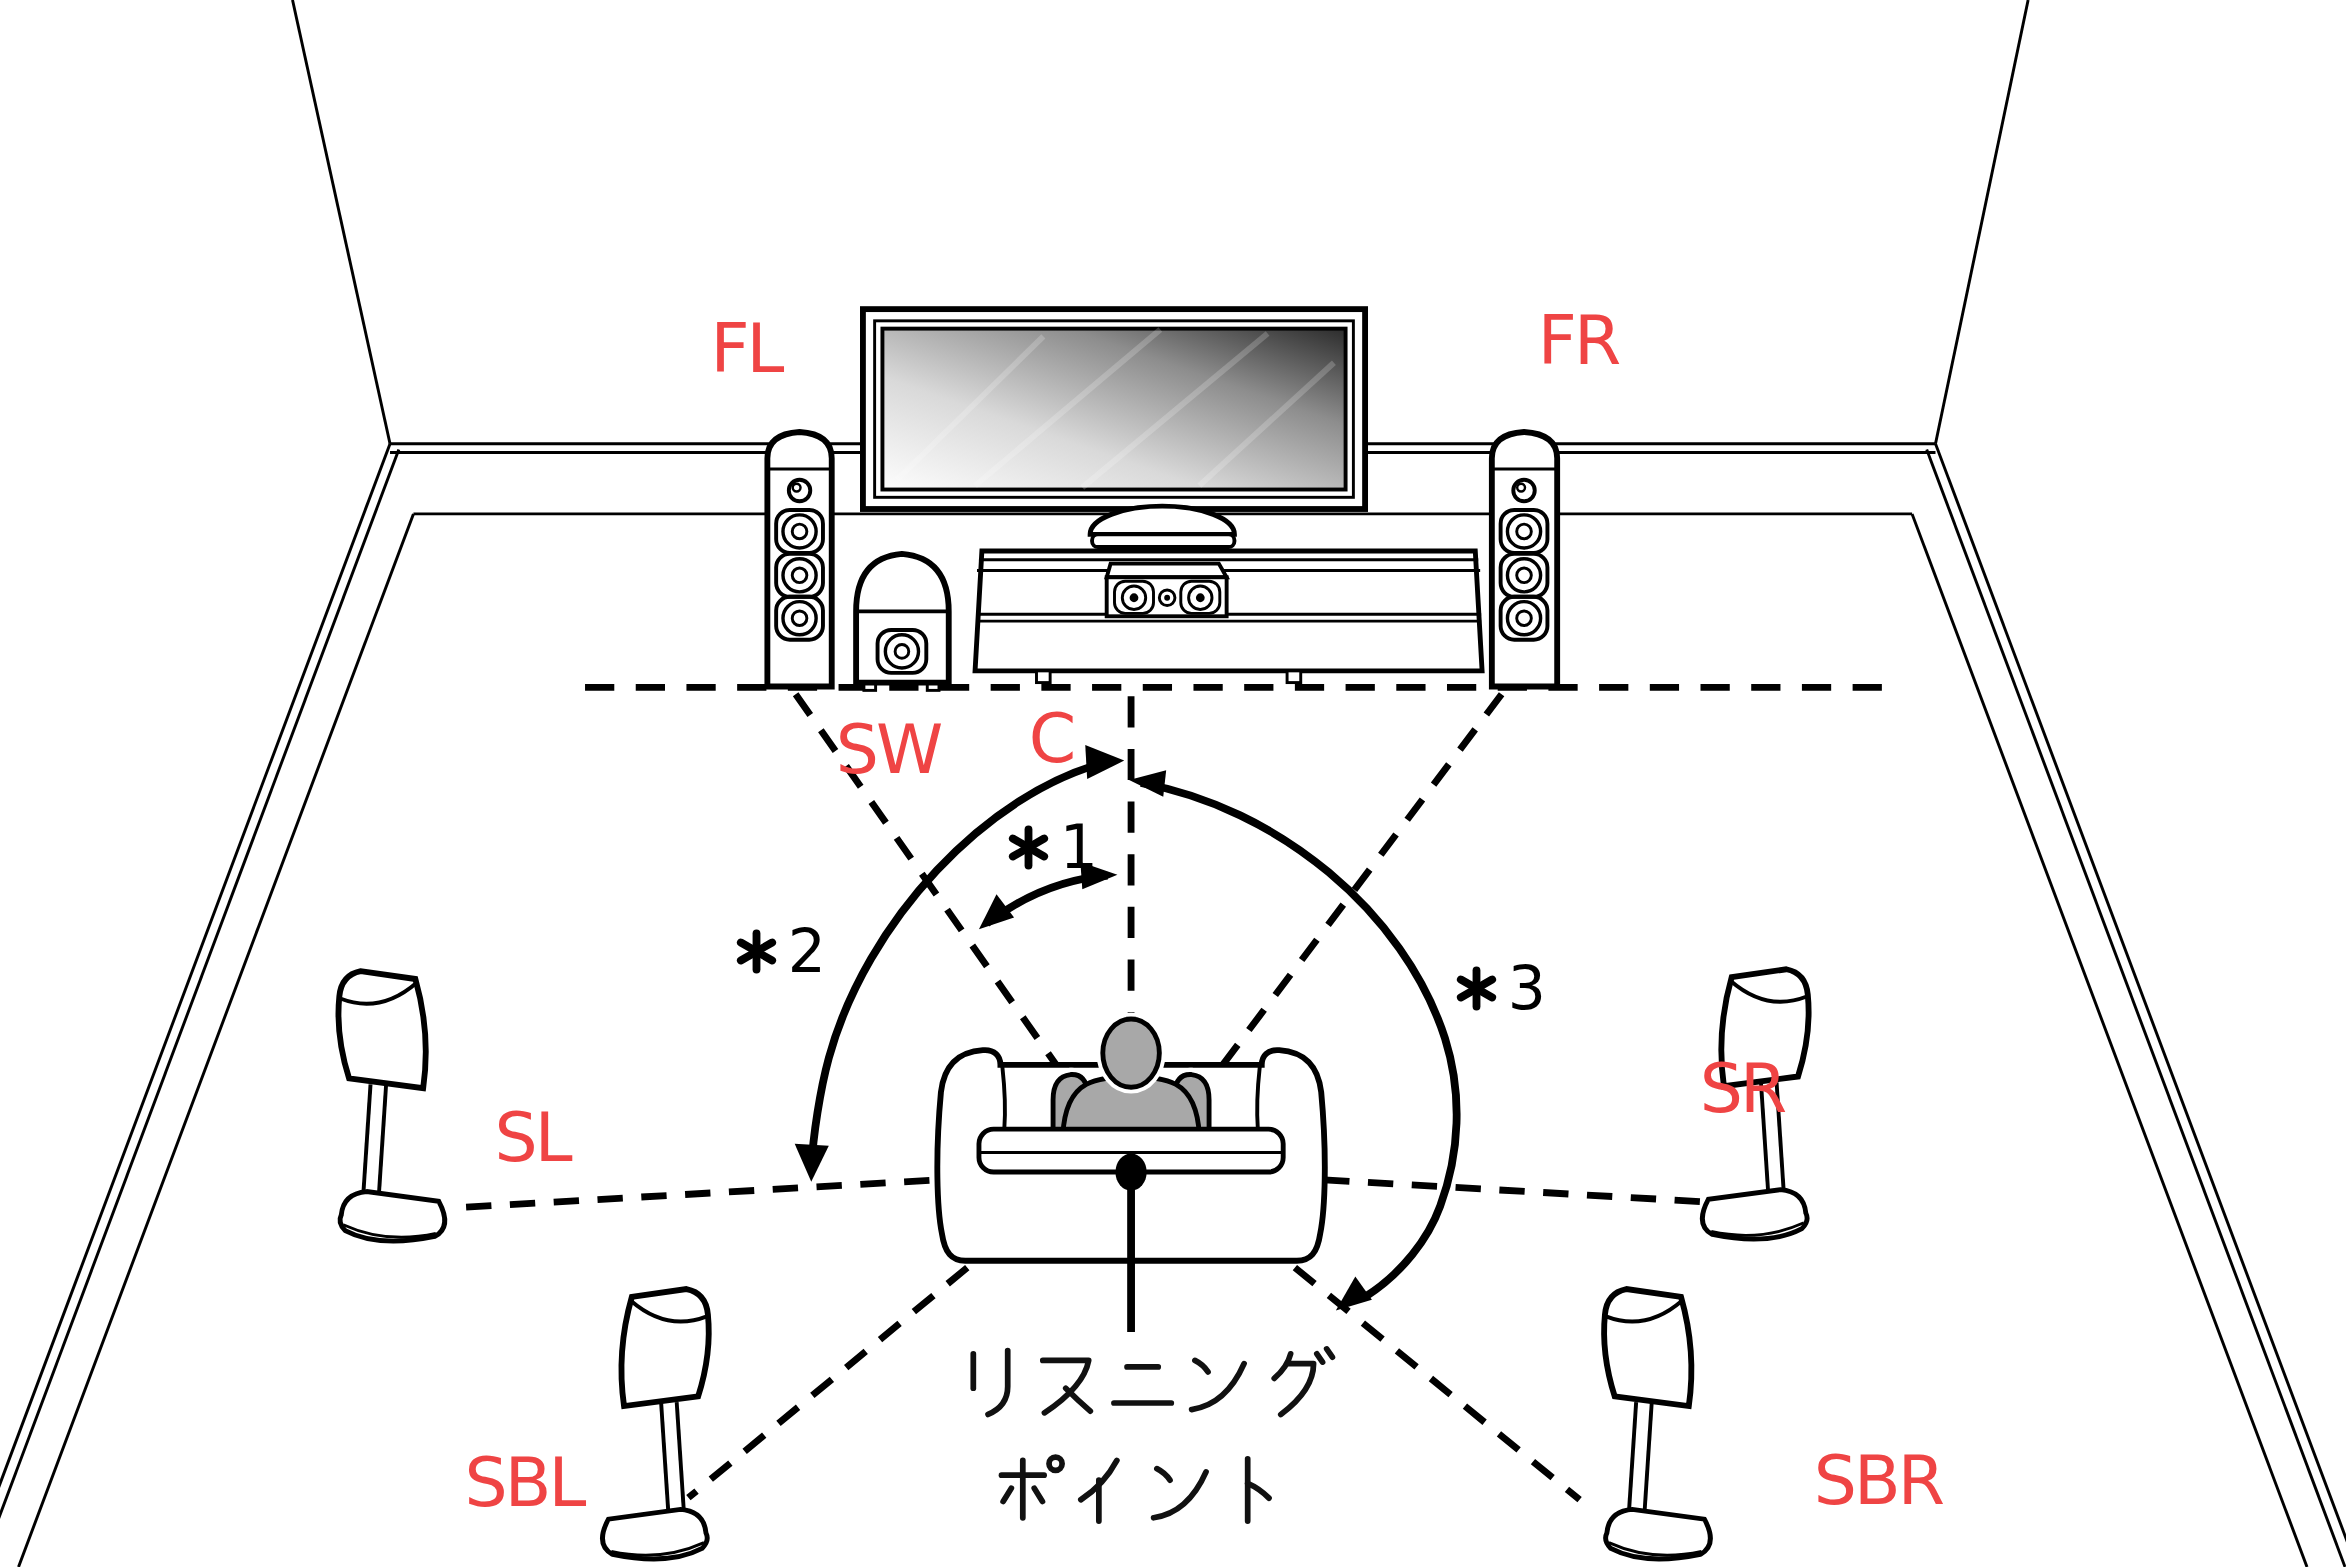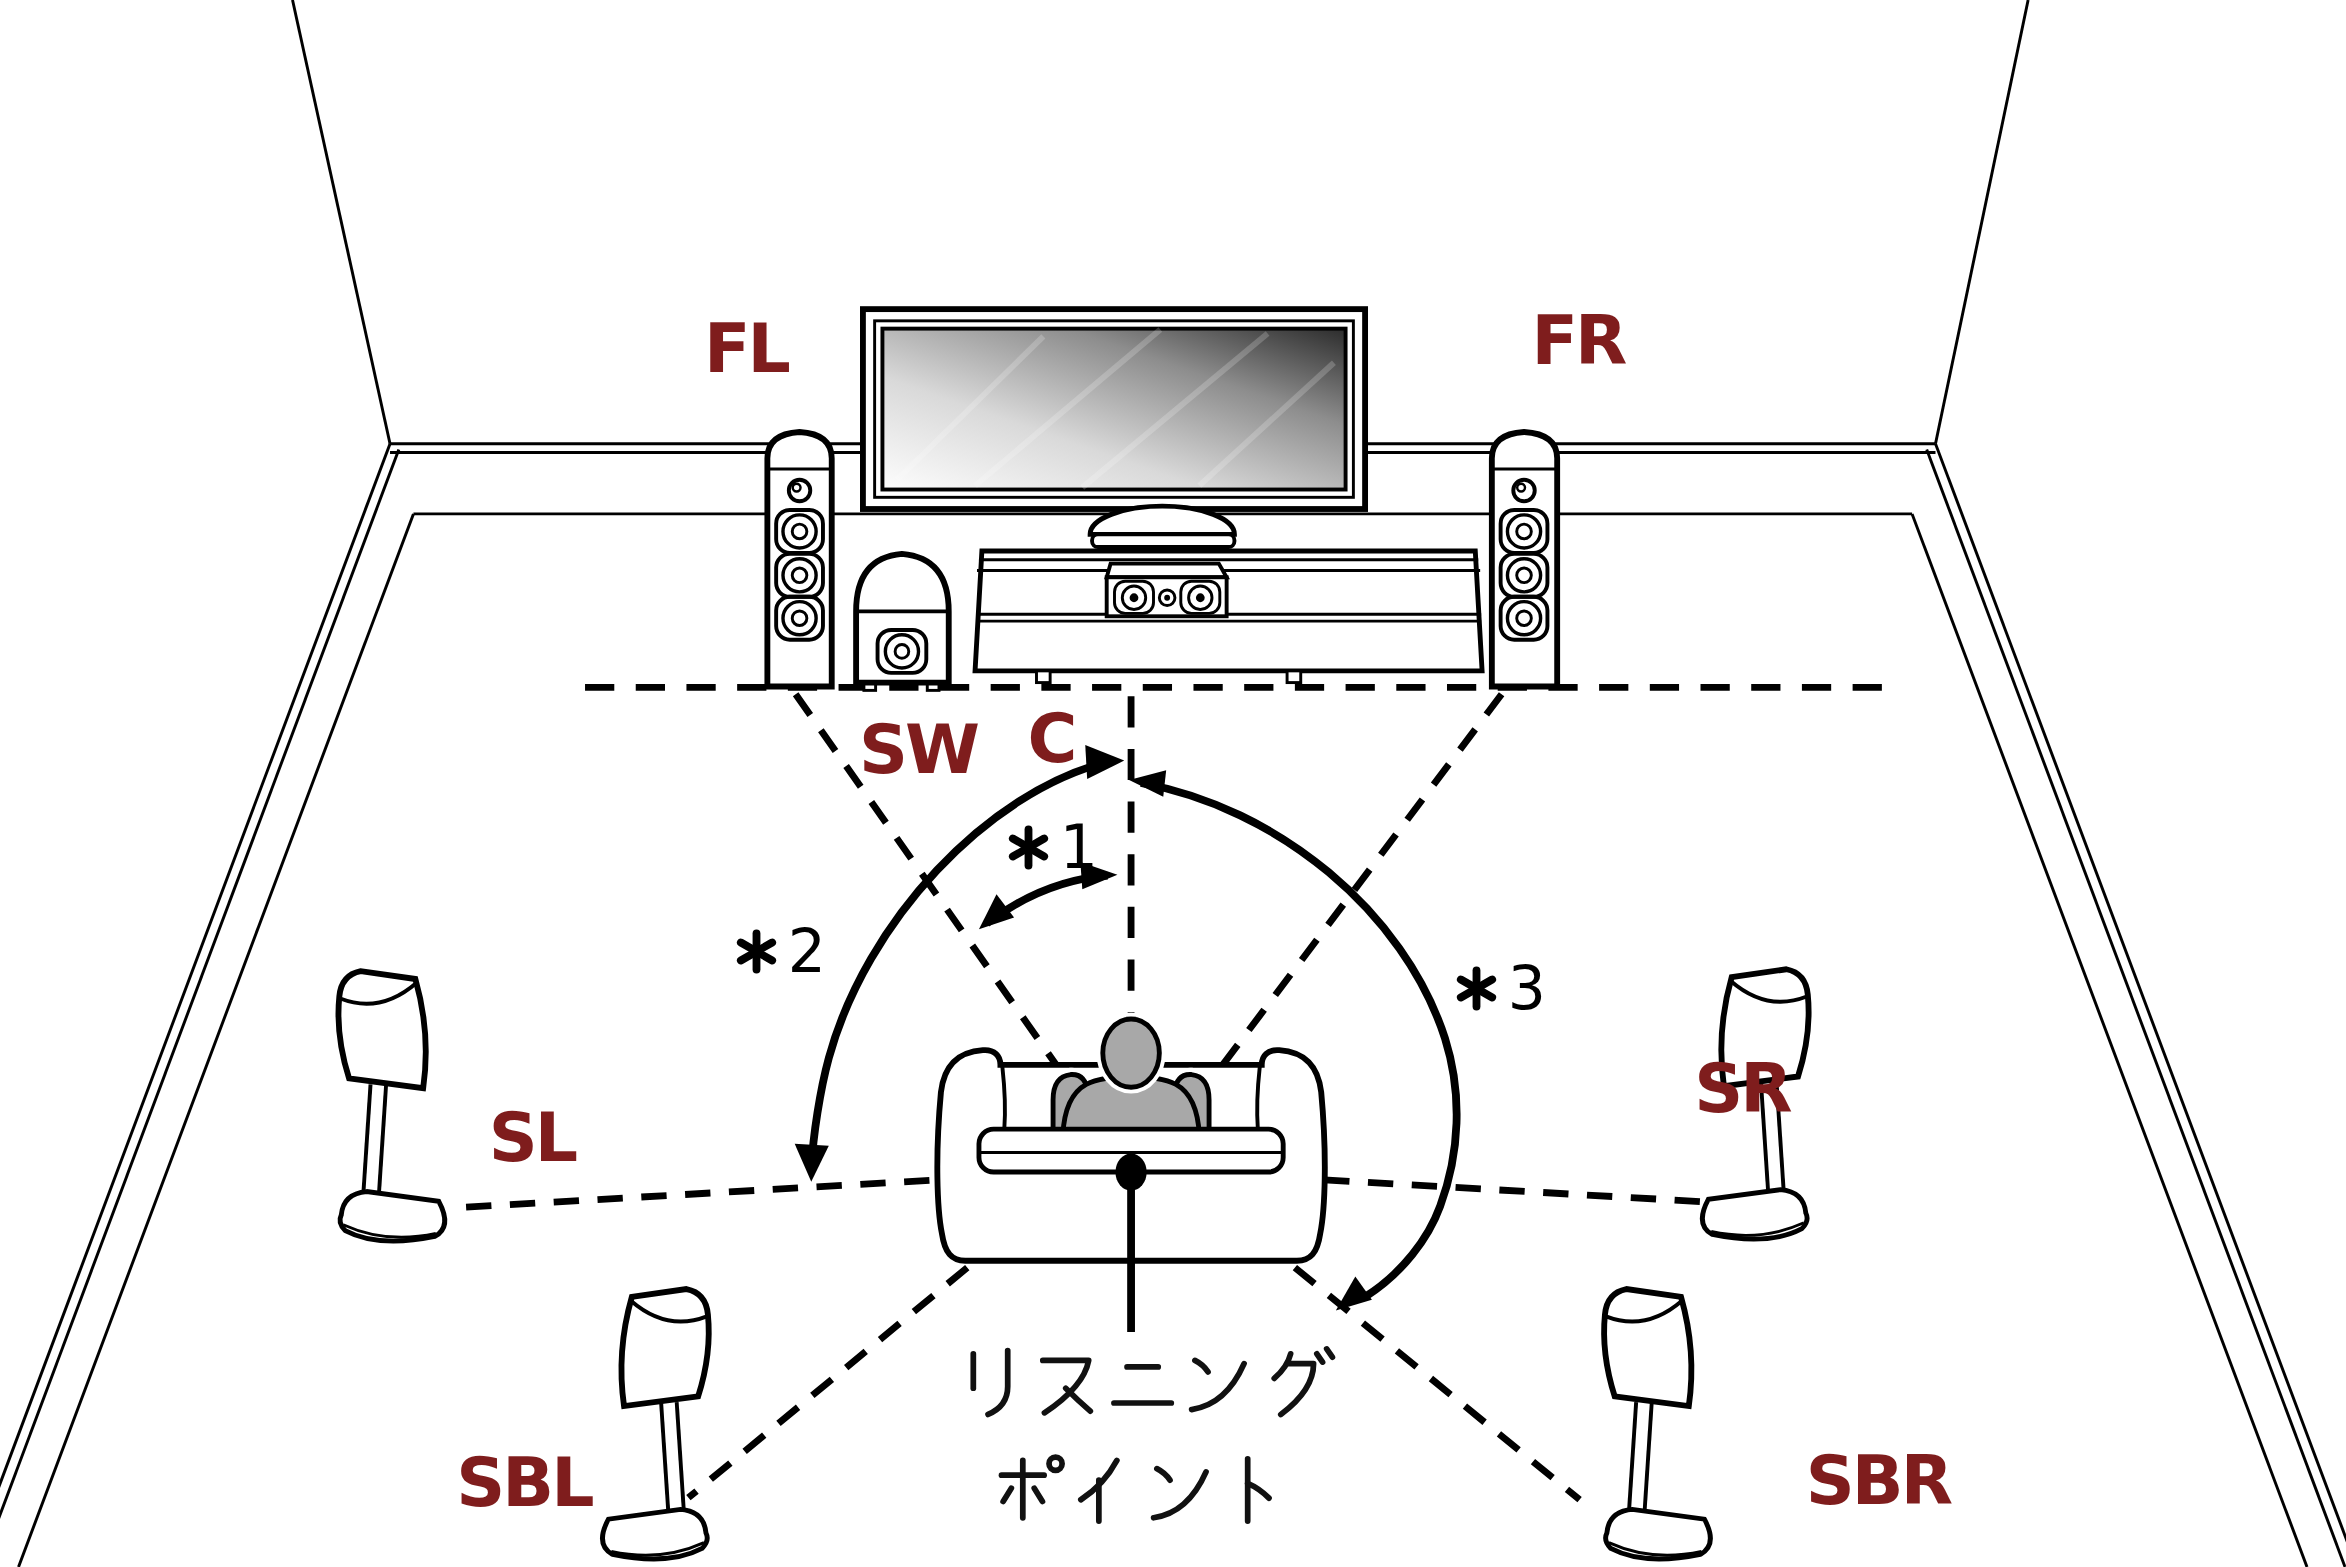--- a/index.html
+++ b/index.html
@@ -3,21 +3,21 @@
 <meta charset="utf-8">
 <style>
   html,body{margin:0;padding:0;background:#fff;}
   .stage{
     position:relative;width:2346px;height:1567px;background:#ffffff;overflow:hidden;
     font-family:"DejaVu Sans","Liberation Sans",sans-serif;
   }
   .scene{position:absolute;left:0;top:0;}
   .spk-label{
     position:absolute;transform:translate(-50%,-50%);
-    font-weight:bold;font-size:68px;letter-spacing:-2.9px;color:#7f1d1d;white-space:nowrap;
+    font-weight:normal;font-size:68px;letter-spacing:-2.9px;color:#ef4444;white-space:nowrap;
   }
   .angle-note{
     position:absolute;display:flex;align-items:center;gap:7.8px;color:#000;
   }
   .angle-note .digit{font-size:60px;font-weight:400;line-height:1;}
   .jp-label{position:absolute;}
   .visually-hidden{
     position:absolute;width:1px;height:1px;overflow:hidden;clip:rect(0 0 0 0);white-space:nowrap;
   }
 </style>
@@ -250,21 +250,21 @@
       <use href="#g-gu" transform="translate(1285,1375) scale(0.84)"></use>
       <use href="#g-po" transform="translate(1012,1486) scale(0.84)"></use>
       <use href="#g-i" transform="translate(1090,1486) scale(0.84)"></use>
       <use href="#g-n" transform="translate(1168,1486) scale(0.84)"></use>
       <use href="#g-to" transform="translate(1246,1486) scale(0.84)"></use>
     </g>
   </svg>
 
   <div class="spk-label" style="left:746px;top:348px">FL</div>
   <div class="spk-label" style="left:1578px;top:340px">FR</div>
-  <div class="spk-label" style="left:918px;top:749px">SW</div>
+  <div class="spk-label" style="left:888px;top:749px">SW</div>
   <div class="spk-label" style="left:1051px;top:738px">C</div>
   <div class="spk-label" style="left:532px;top:1137px">SL</div>
   <div class="spk-label" style="left:1742px;top:1088px">SR</div>
   <div class="spk-label" style="left:524px;top:1482px">SBL</div>
   <div class="spk-label" style="left:1878px;top:1480px">SBR</div>
 
   <div class="angle-note" style="left:1005px;top:817px">
     <svg width="47" height="47" viewBox="0 0 60 60">
       <g stroke="#000" stroke-width="10" stroke-linecap="round">
         <line x1="30" y1="7" x2="30" y2="53"></line>

